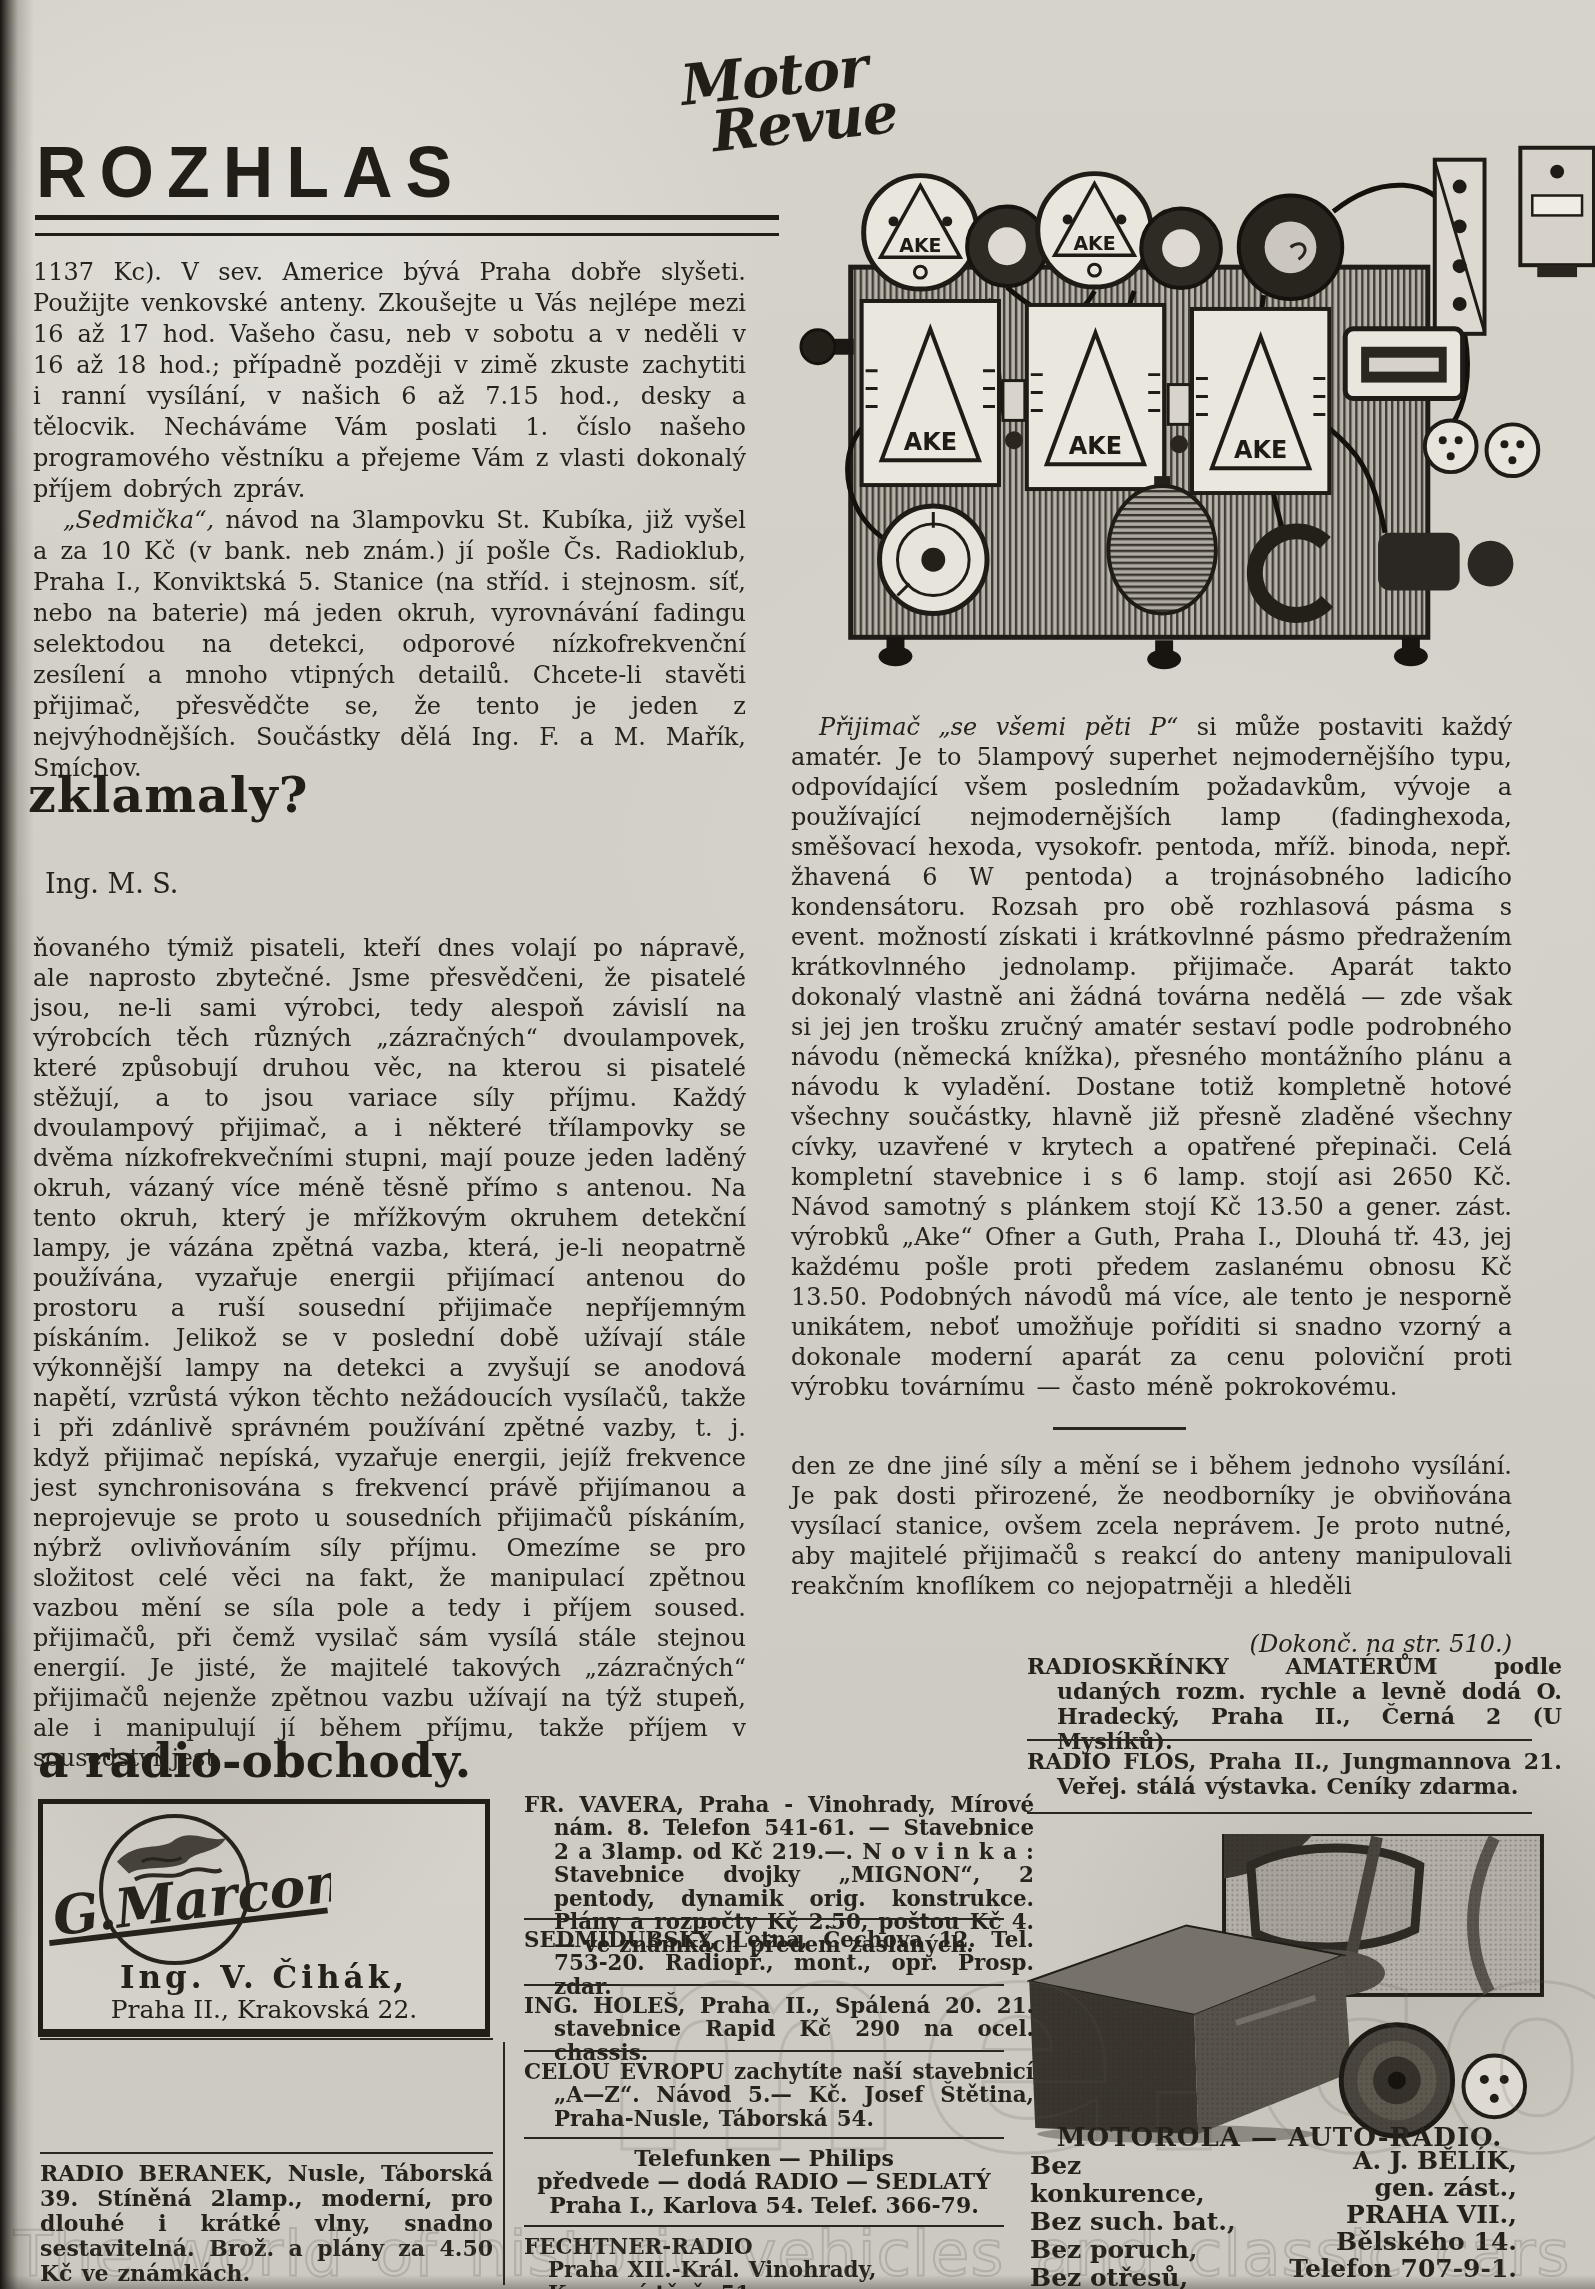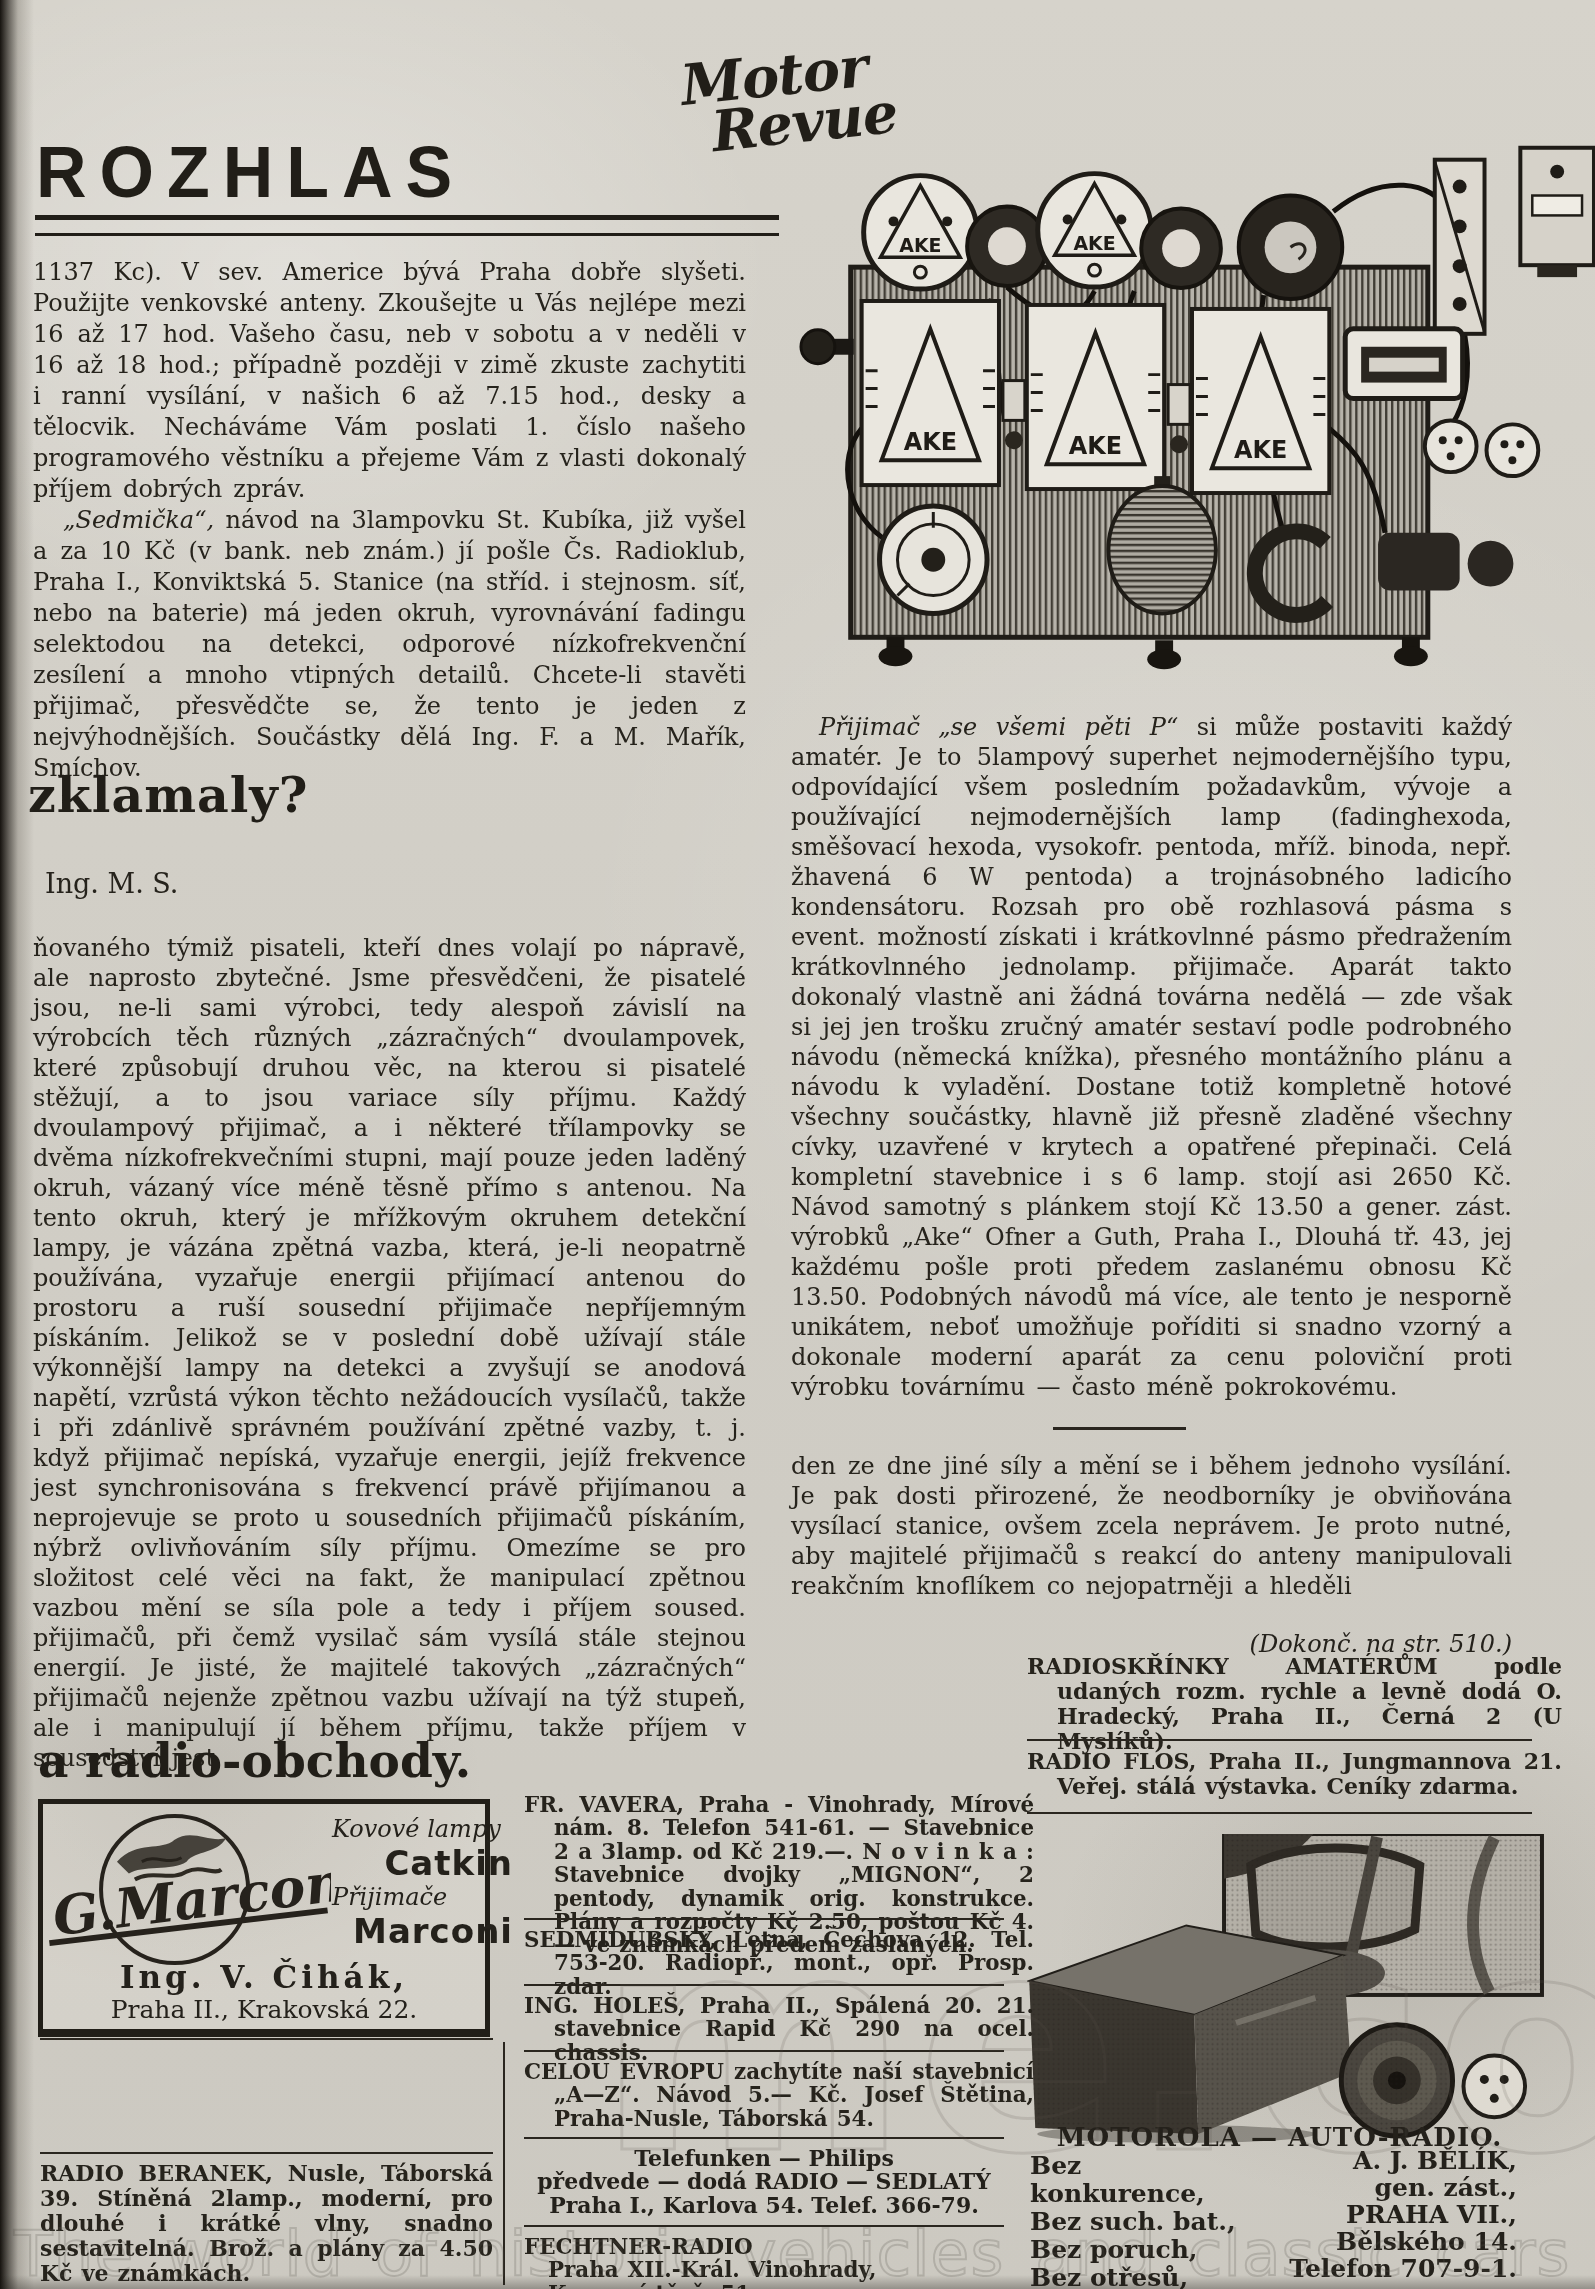--- a/index.html
+++ b/index.html
@@ -303,26 +303,20 @@
 
   <div class="abs marconi-box">
     <svg style="position:absolute;left:4px;top:6px;width:284px;height:159px" viewBox="0 0 285 160">
       <circle cx="128" cy="80" r="74" fill="none" stroke="#26221c" stroke-width="4"></circle>
       <path d="M70,52 C90,30 115,42 128,30 C145,18 165,34 180,28 C170,45 150,40 140,52 C125,62 95,55 82,64 Z" fill="#2e2a23" opacity="0.85"></path>
       <path d="M88,70 C105,60 125,72 140,62 C155,55 168,66 175,60" stroke="#2e2a23" stroke-width="4" fill="none"></path>
       <path d="M95,52 C110,44 120,56 135,48" stroke="#26221c" stroke-width="3" fill="none"></path>
       <text x="6" y="110" font-size="54" font-style="italic" font-weight="bold" font-family="DejaVu Serif, serif" fill="#26221c" transform="rotate(-7 140 100)">G.Marconi</text>
       <path d="M2,134 L282,101" stroke="#26221c" stroke-width="6"></path>
     </svg>
-    <div class="m-right">
-      <div class="m-tag">Kovové lampy</div>
-      <div class="m-brand">Catkin</div>
-      <div class="m-tag">Přijimače</div>
-      <div class="m-brand">Marconi</div>
-    </div>
     <div class="m-owner">Ing. V. Čihák,</div>
     <div class="m-addr">Praha II., Krakovská 22.</div>
   </div>
 
   <div class="abs rule2" style="left:40px;top:2038px;width:453px;"></div>
   <div class="abs rule2" style="left:40px;top:2152px;width:453px;"></div>
   <div class="abs ad" style="left:40px;top:2161px;width:453px;">
     <span>RADIO BERANEK,</span><span> Nusle, Táborská 39. Stíněná 2lamp., moderní, pro dlouhé i krátké vlny, snadno sestavitelná. Brož. a plány za 4.50 Kč ve známkách.</span>
   </div>
 

